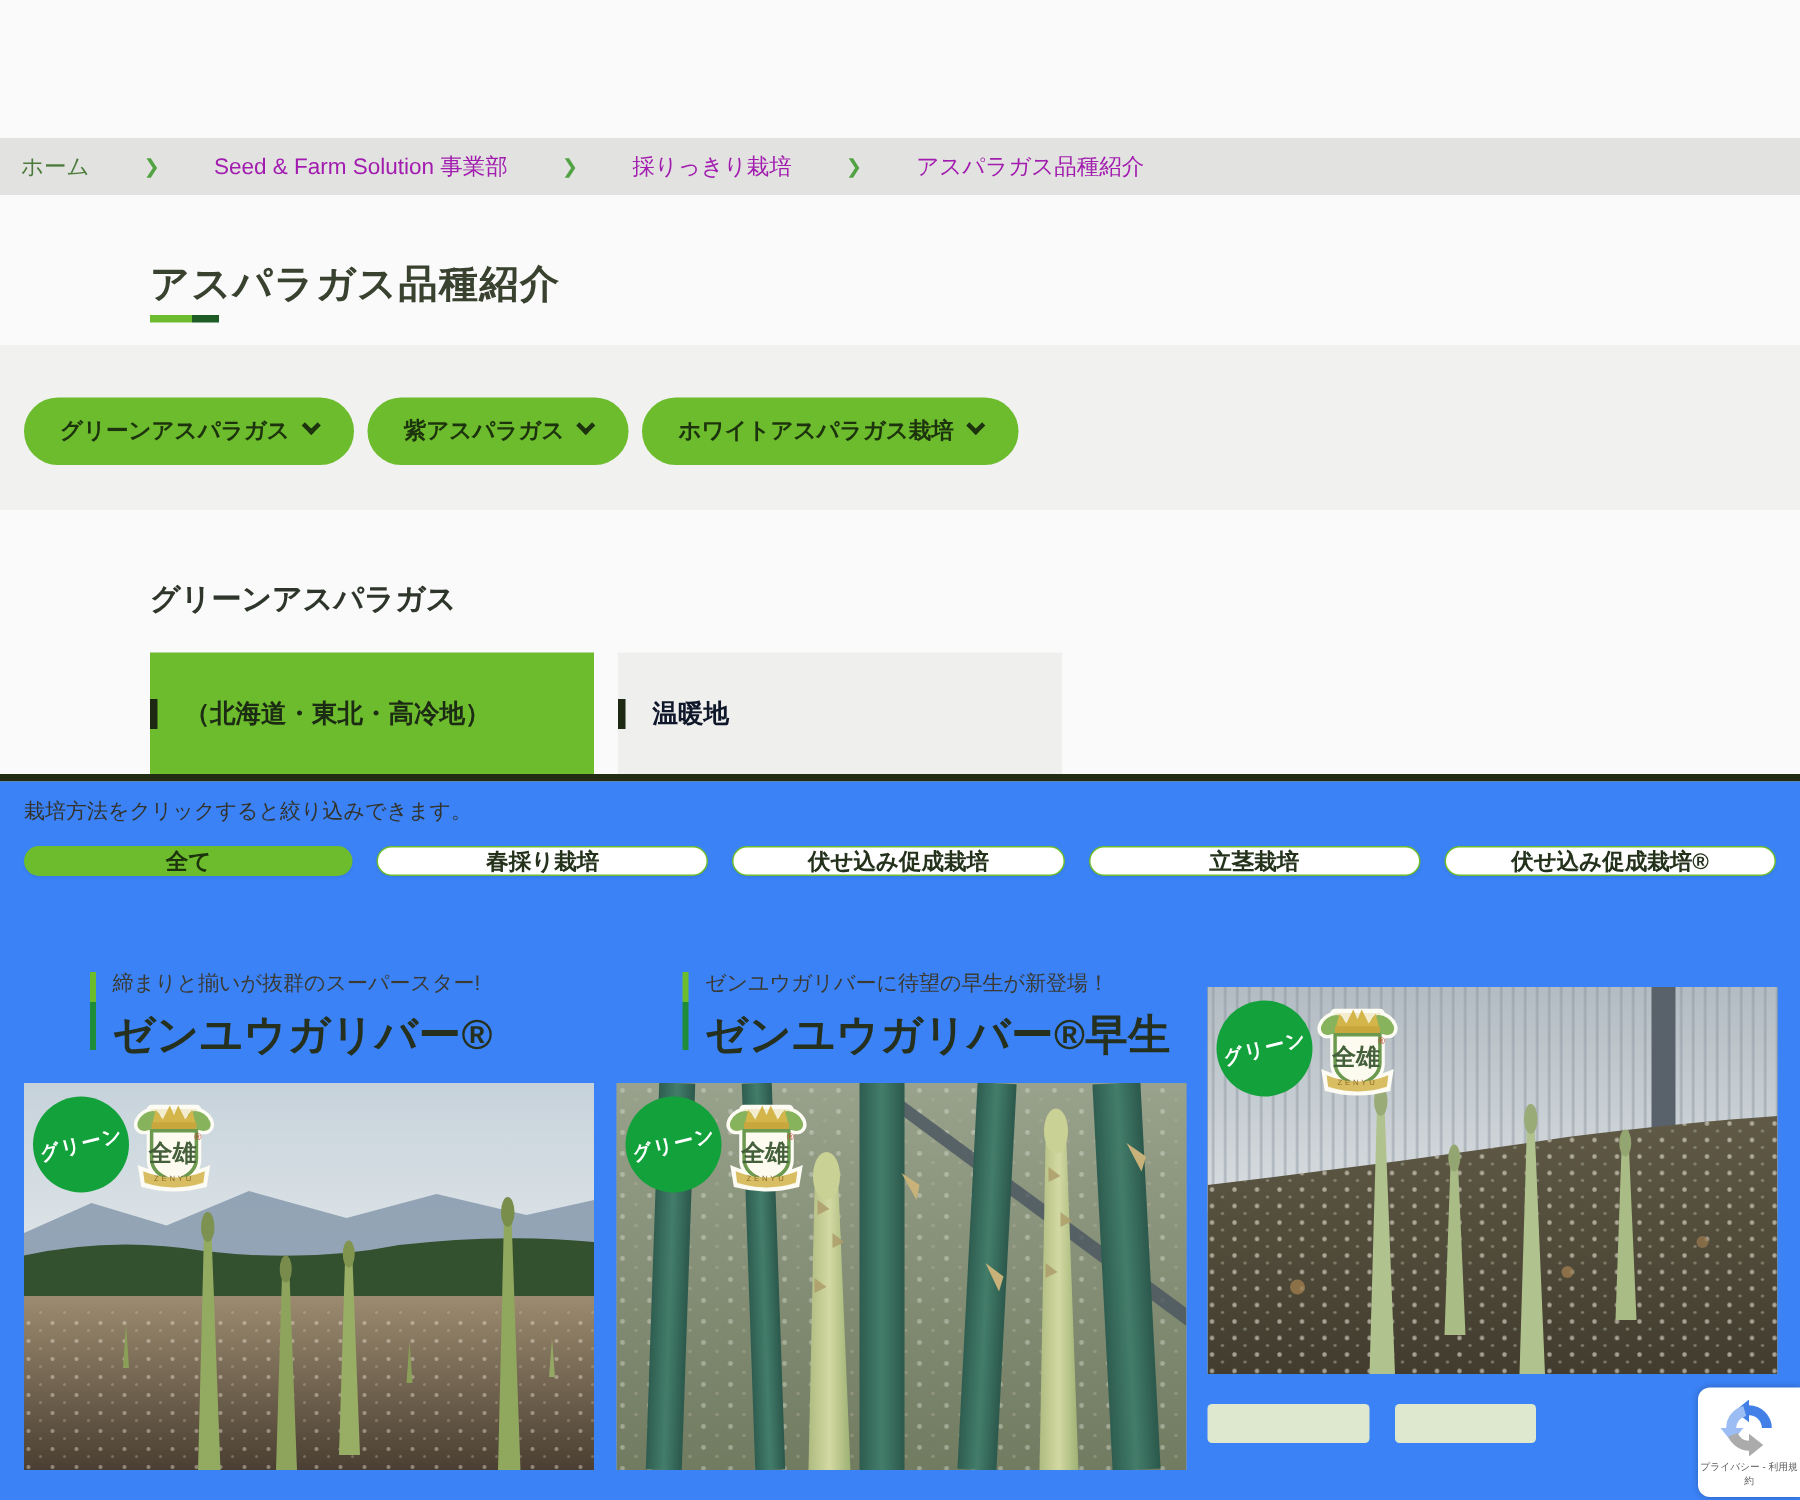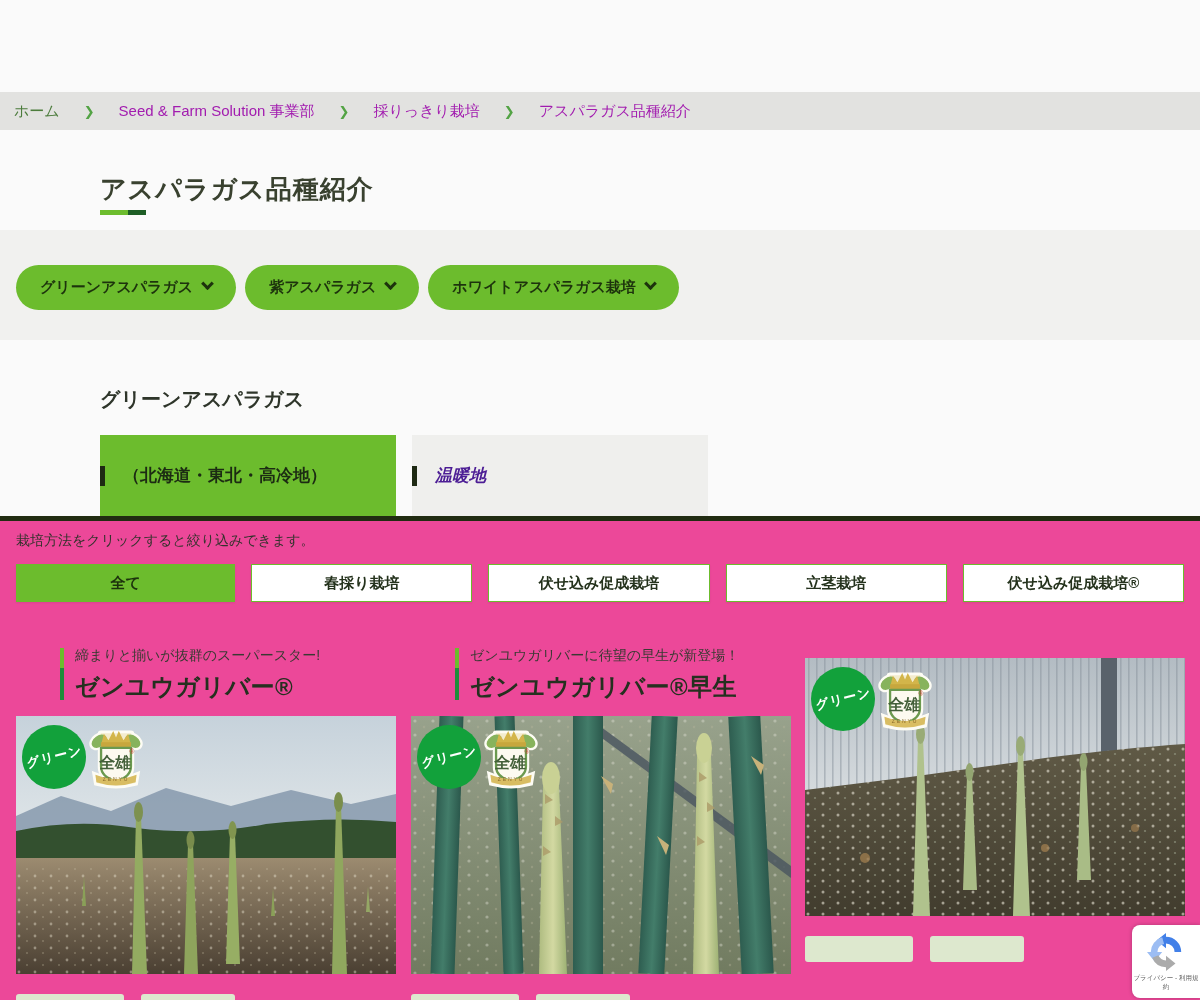--- a/index.html
+++ b/index.html
@@ -5,21 +5,21 @@
   * { margin:0; padding:0; box-sizing:border-box; }
   html,body { width:1200px; height:1000px; }
   body { font-family:"Liberation Sans","DejaVu Sans",sans-serif; background:#ebebe9; }
   .page { position:relative; width:1200px; height:1000px; overflow:hidden; }
 
   
   .top-header { position:absolute; top:0; left:0; width:1200px; height:92px; background:#fafafa; }
 
   
   .breadcrumb { position:absolute; top:92px; left:0; width:1200px; height:38px; background:#e2e2e0;
-    display:flex; align-items:center; padding-left:14px; gap:24px; font-size:15px; color:#45453e; }
+    display:flex; align-items:center; padding-left:14px; gap:36px; font-size:15px; color:#45453e; }
   .bc-home { color:#4c7c3c; cursor:pointer; }
   .bc-chev { color:#53a344; font-weight:bold; font-size:13px; }
   .bc-item { color:#a21caf; }
 
   
   .title-section { position:absolute; top:130px; left:0; width:1200px; height:100px; background:#fafafa; }
   .page-title { position:absolute; left:100px; top:42px; font-size:26px; font-weight:bold; color:#39412f; letter-spacing:1px; }
   .title-underline { position:absolute; left:100px; top:80px; height:5px; width:46px; display:flex; }
   .title-underline .u1 { width:28px; height:5px; background:#6cbc2d; }
   .title-underline .u2 { width:18px; height:5px; background:#1d5d25; }
@@ -36,41 +36,41 @@
   
   .tab-section { position:absolute; top:340px; left:0; width:1200px; height:176px; background:#fafafa; }
   .section-heading { position:absolute; left:100px; top:46px; font-size:20px; font-weight:bold; color:#2e352a; }
   .tab { position:absolute; top:95px; width:296px; height:81px; cursor:pointer; }
   .tab-cold { left:100px; background:#6cbc2d; }
   .tab-warm { left:412px; background:#efefed; }
   .tab::before { content:""; position:absolute; left:0; top:50%; transform:translateY(-50%);
     width:5px; height:20px; background:#1e2913; }
   .tab-text { position:absolute; left:23px; top:50%; transform:translateY(-50%); font-size:17px;
     font-weight:bold; color:#1c2b13; line-height:1.85; white-space:nowrap; }
-  .tab-warm .tab-text { color:#4c1d95;font-style:italic; }
+  .tab-warm .tab-text { color:#0f172a; }
 
   
   .dark-line { position:absolute; top:516px; left:0; width:1200px; height:5px; background:#212c12; }
 
   
-  .lower { position:absolute; top:521px; left:0; width:1200px; height:479px; background:#ec4899;padding-left:43px; }
+  .lower { position:absolute; top:521px; left:0; width:1200px; height:479px; background:#3b82f6;padding-left:43px; }
   .filter-hint { position:absolute; left:16px; top:11px; font-size:14px; color:#33332c; }
   .filter-row { position:absolute; left:16px; top:43px; width:1168px; display:flex; gap:16px; }
-  .filter-btn { flex:1; height:38px; border-radius:0; font-size:15px; font-weight:bold; font-family:inherit;
+  .filter-btn { flex:1; height:20px; border-radius:16px; font-size:15px; font-weight:bold; font-family:inherit;
     color:#24321c; background:#fff; border:1px solid #6cbc2d; box-shadow:0 1px 2px rgba(0,0,0,.07); cursor:pointer; }
   .filter-btn.active { background:#6cbc2d; border:none; color:#1d330d; }
 
   
   .card { position:absolute; top:124px; width:380px; }
   .card-1 { left:16px; } .card-2 { left:411px; } .card-3 { left:805px; }
   .card-head { position:relative; padding-left:15px; min-height:56px;margin-left:44px; }
   .card-bar { position:absolute; left:0; top:3px; width:4px; height:52px;
     background:linear-gradient(#6cbc2d 0 38%, #1f8c39 38% 100%); }
   .card-catch { font-size:14px; color:#3a3a33; padding-top:2px; }
-  .card-name { font-size:24px; font-weight:bold; color:#25301f; margin-top:6px; letter-spacing:.5px; cursor:pointer; }
+  .card-name { font-size:28px; font-weight:bold; color:#25301f; margin-top:6px; letter-spacing:.5px; cursor:pointer; }
   .card-image { position:relative; margin-top:13px; width:380px; height:258px; overflow:hidden; background:#9aa08c; cursor:pointer; }
   .card-image svg.photo { position:absolute; inset:0; width:100%; height:100%; display:block; }
   .badge-circle { position:absolute; left:6px; top:9px; width:64px; height:64px; border-radius:50%;
     background:#12a13b; display:flex; align-items:center; justify-content:center; }
   .badge-circle span { color:#fff; font-size:13px; font-weight:bold; transform:rotate(-14deg); letter-spacing:1px; }
   .brand-logo { position:absolute; left:72px; top:8px; width:56px; height:70px; }
 
   
   .chips { display:flex; gap:17px; margin-top:20px; }
   .chip { height:26px; background:#dde8ce; border-radius:3px; }

